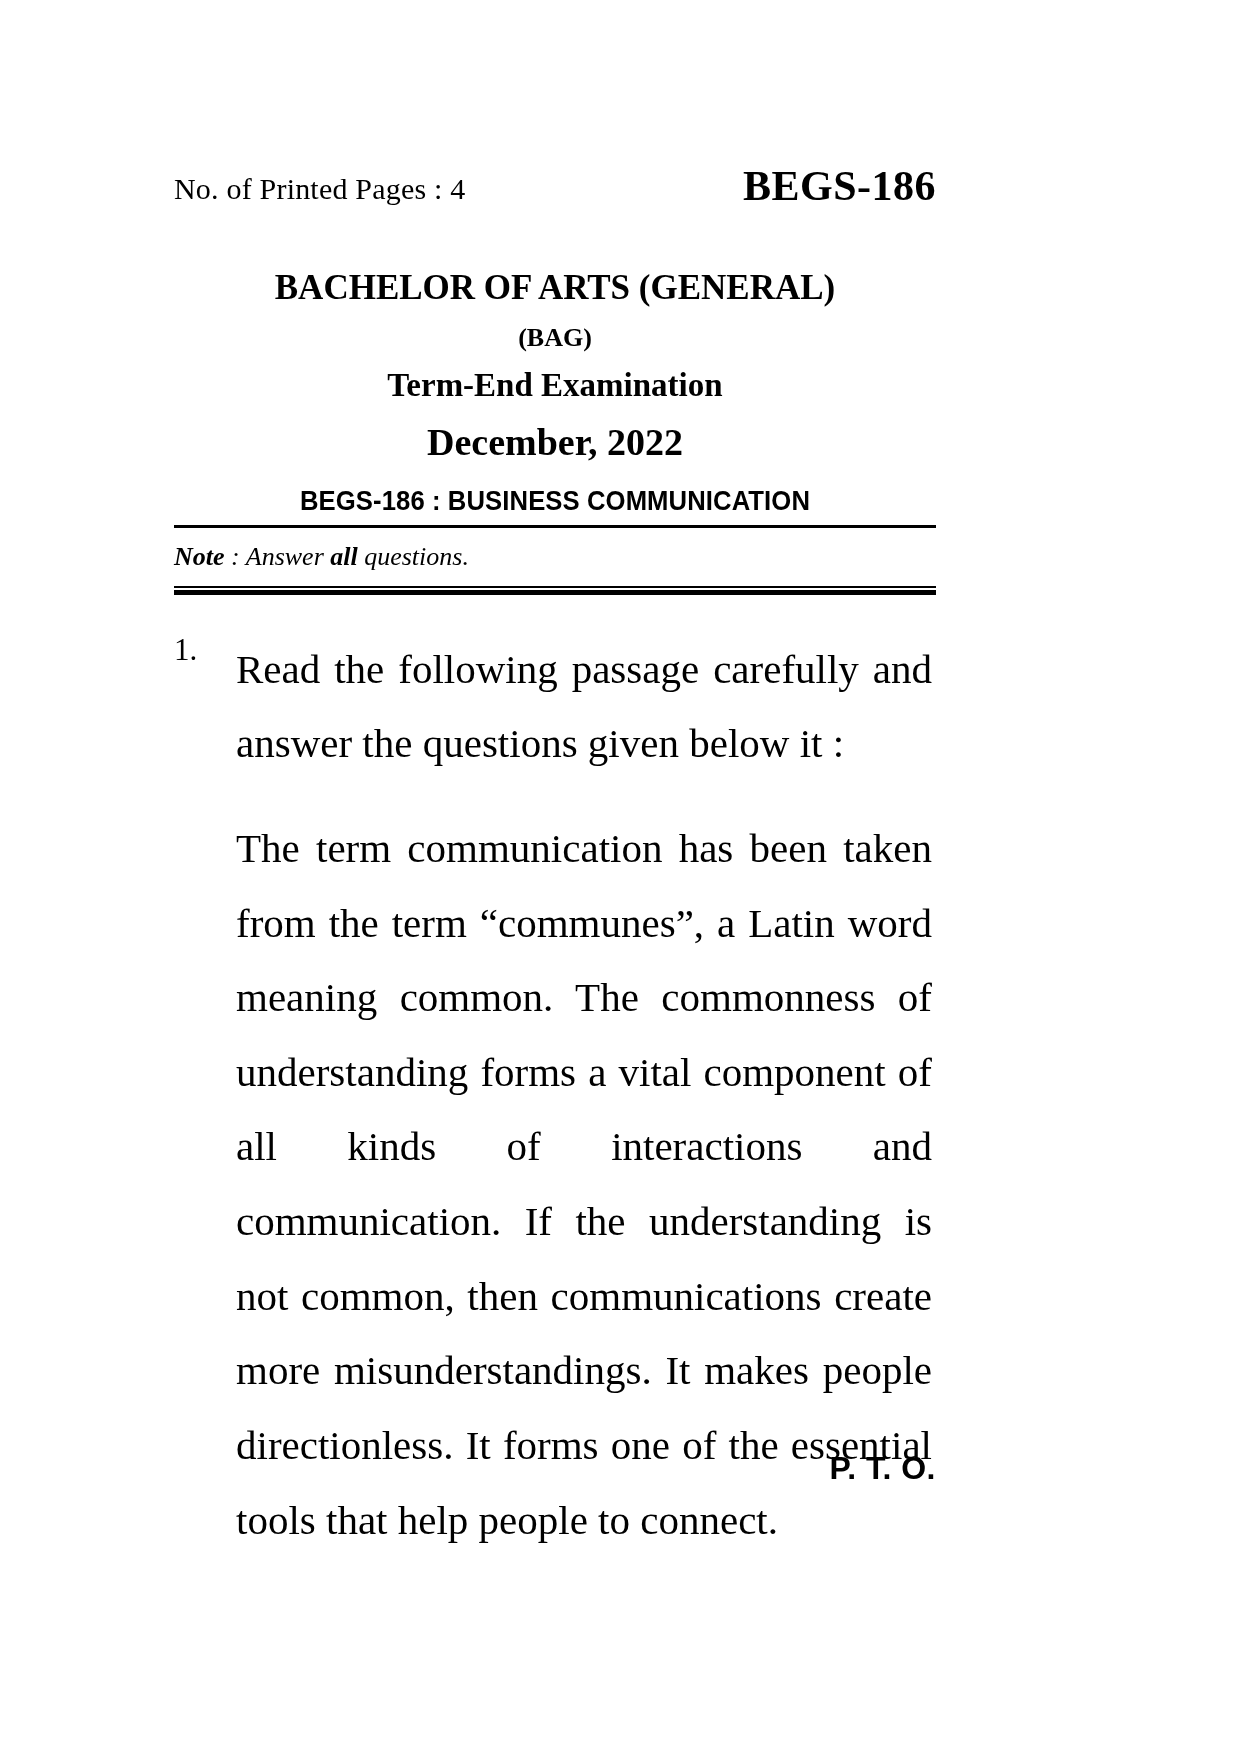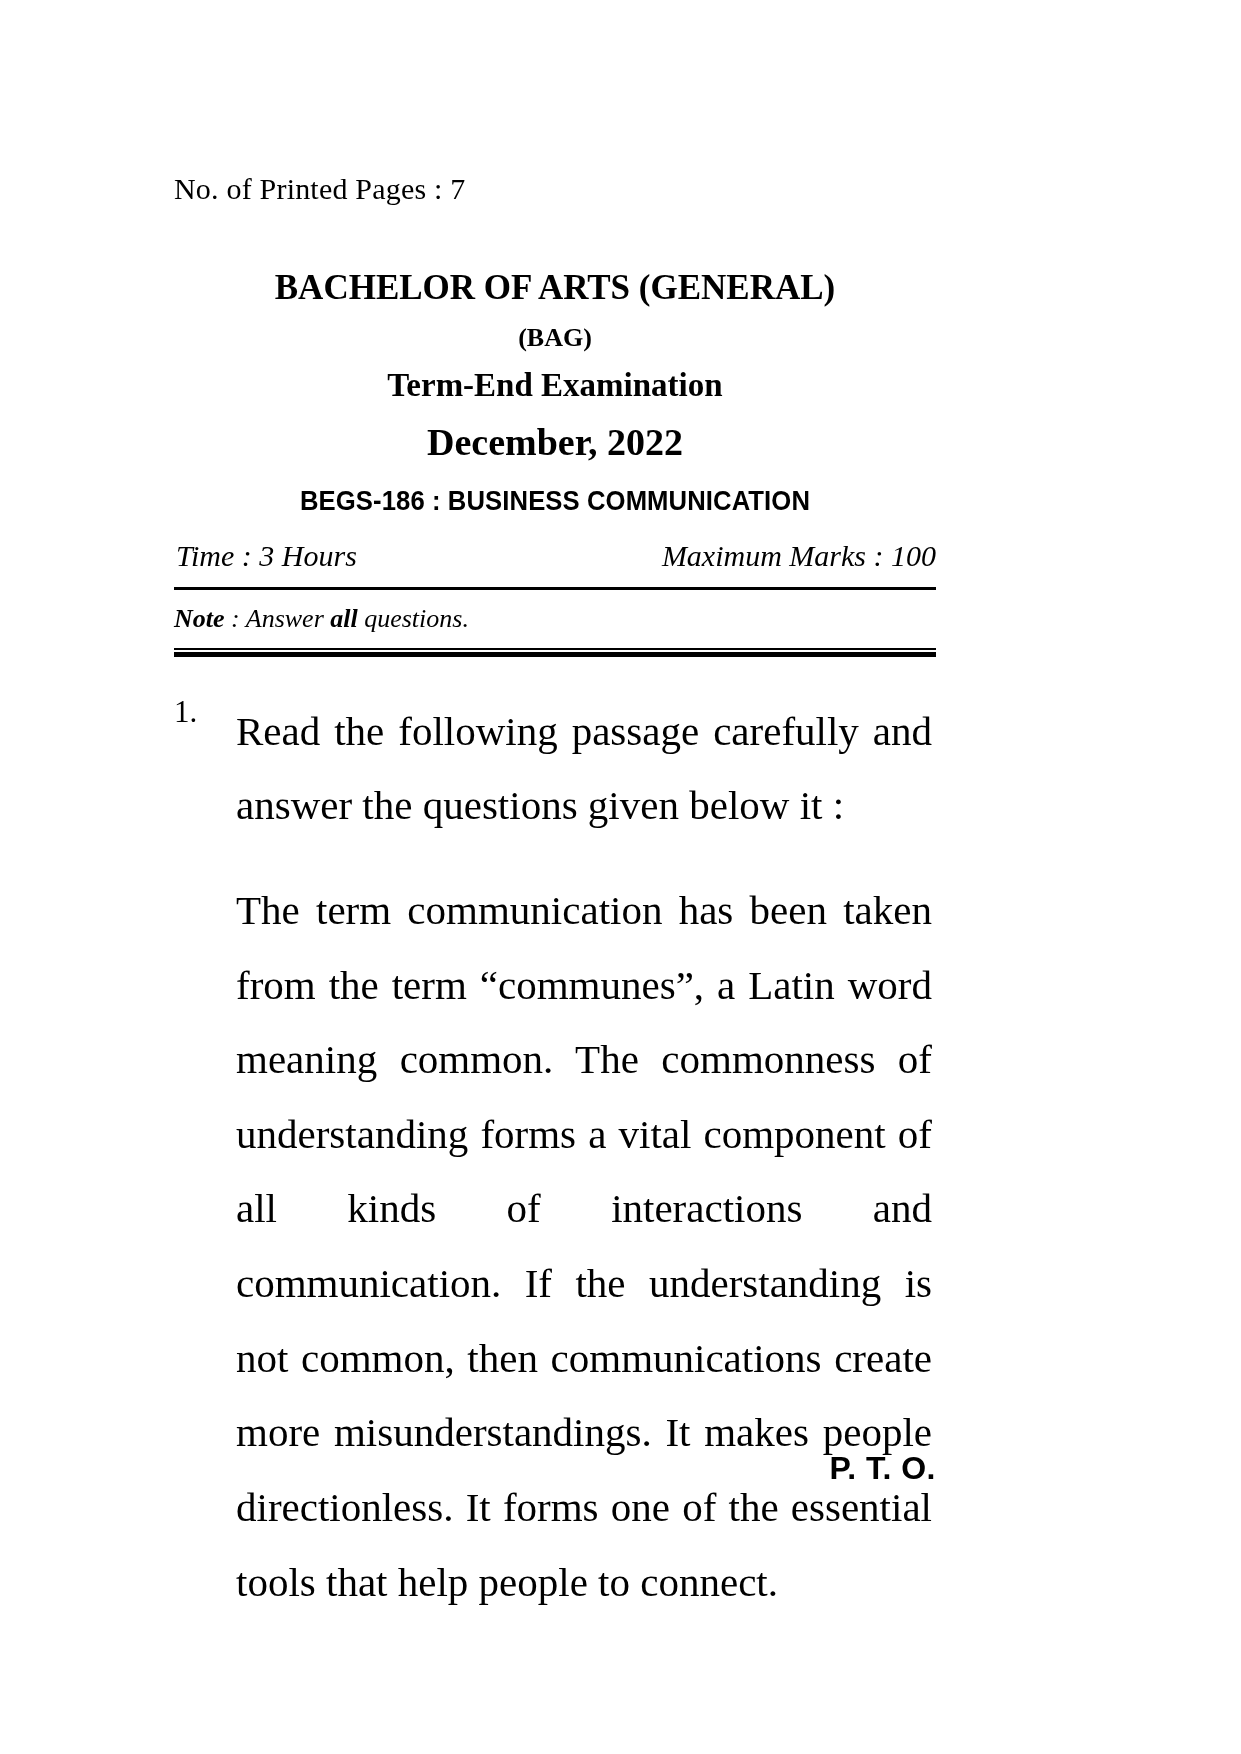--- a/index.html
+++ b/index.html
@@ -187,35 +187,32 @@
     white-space: nowrap;
   }
 </style>
 </head>
 <body>
 
 <div class="page">
   <div class="content">
 
     <div class="hdr-row">
-      <div class="printed-pages">No. of Printed Pages : 7</div>
+      <div class="printed-pages">No. of Printed Pages : 4</div>
+      <div class="course-code">BEGS-186</div>
     </div>
 
     <div class="title-block">
       <div class="t-prog">BACHELOR OF ARTS (GENERAL)</div>
       <div class="t-prog-abbr">(BAG)</div>
       <div class="t-exam">Term-End Examination</div>
       <div class="t-date">December, 2022</div>
       <div class="t-subject">BEGS-186 : BUSINESS COMMUNICATION</div>
     </div>
 
-    <div class="time-row">
-      <span class="time-left">Time : 3 Hours</span>
-      <span class="time-right">Maximum Marks : 100</span>
-    </div>
 
     <div class="rule-thin"></div>
 
     <div class="note-row">
       <span class="note-label">Note</span><span> : </span><span>Answer </span><span class="note-strong">all</span><span> questions.</span>
     </div>
 
     <div class="rule-double">
       <div class="l1"></div>
       <div class="l2"></div>

